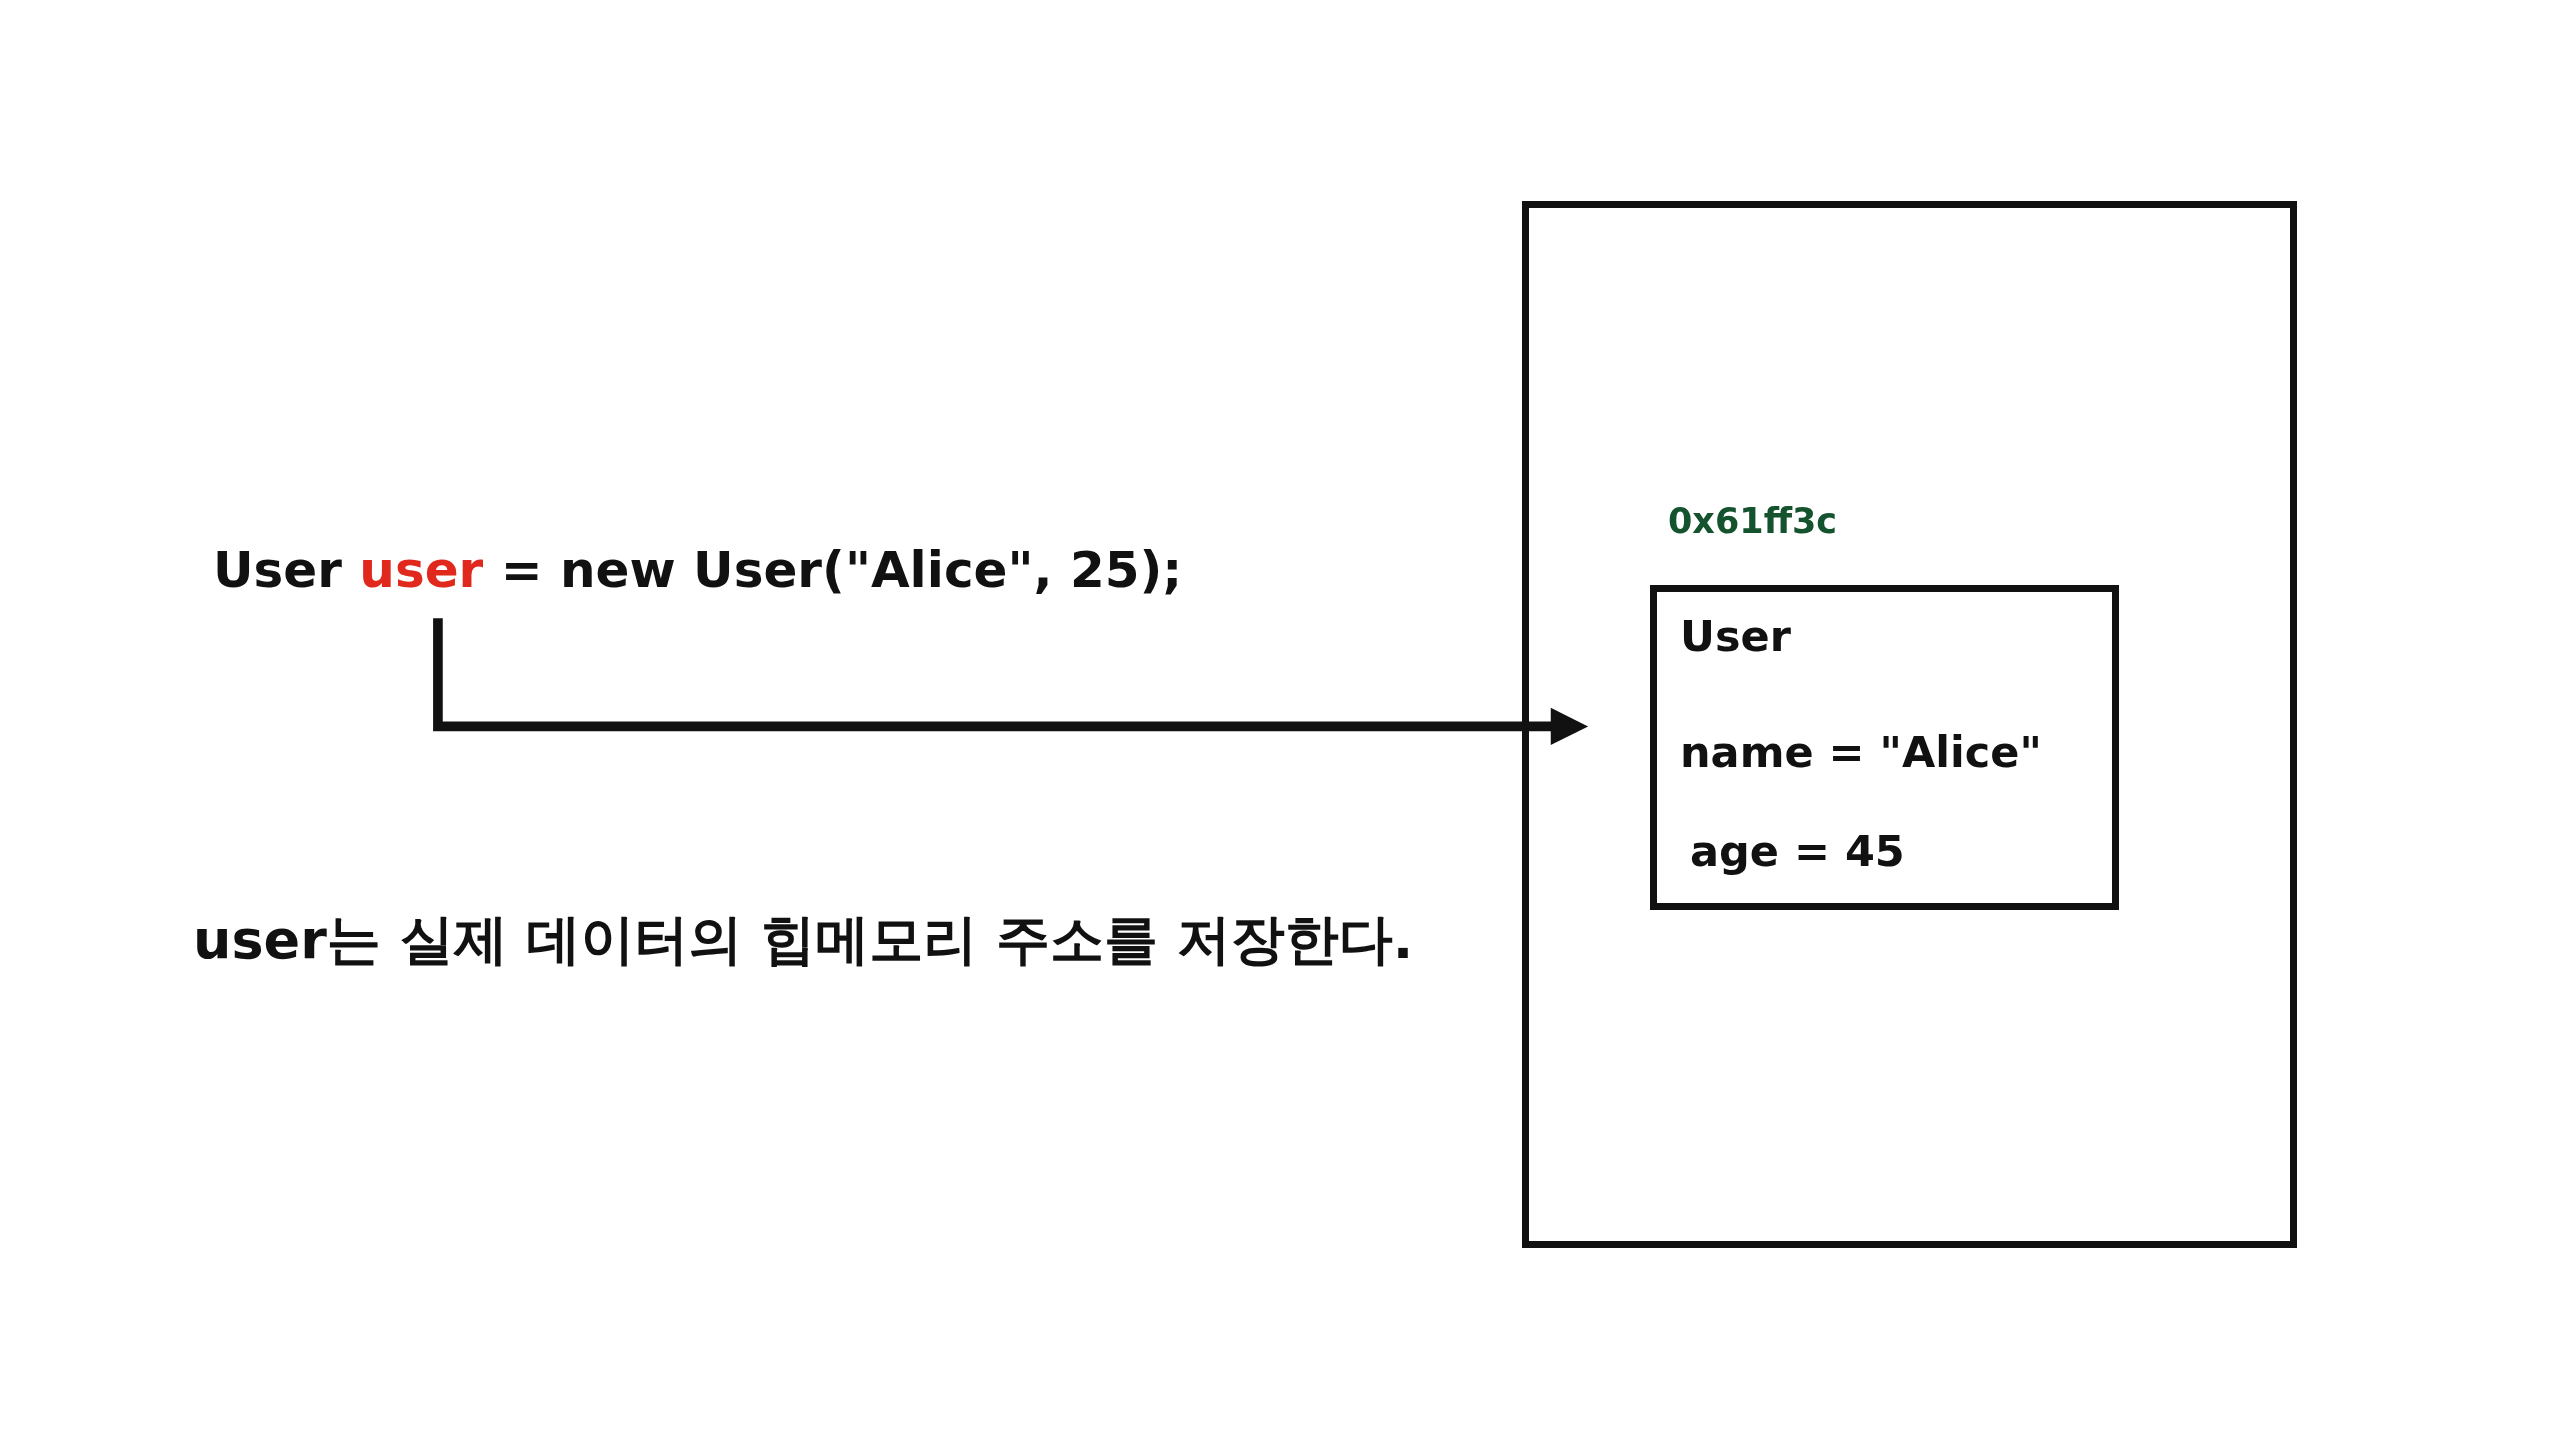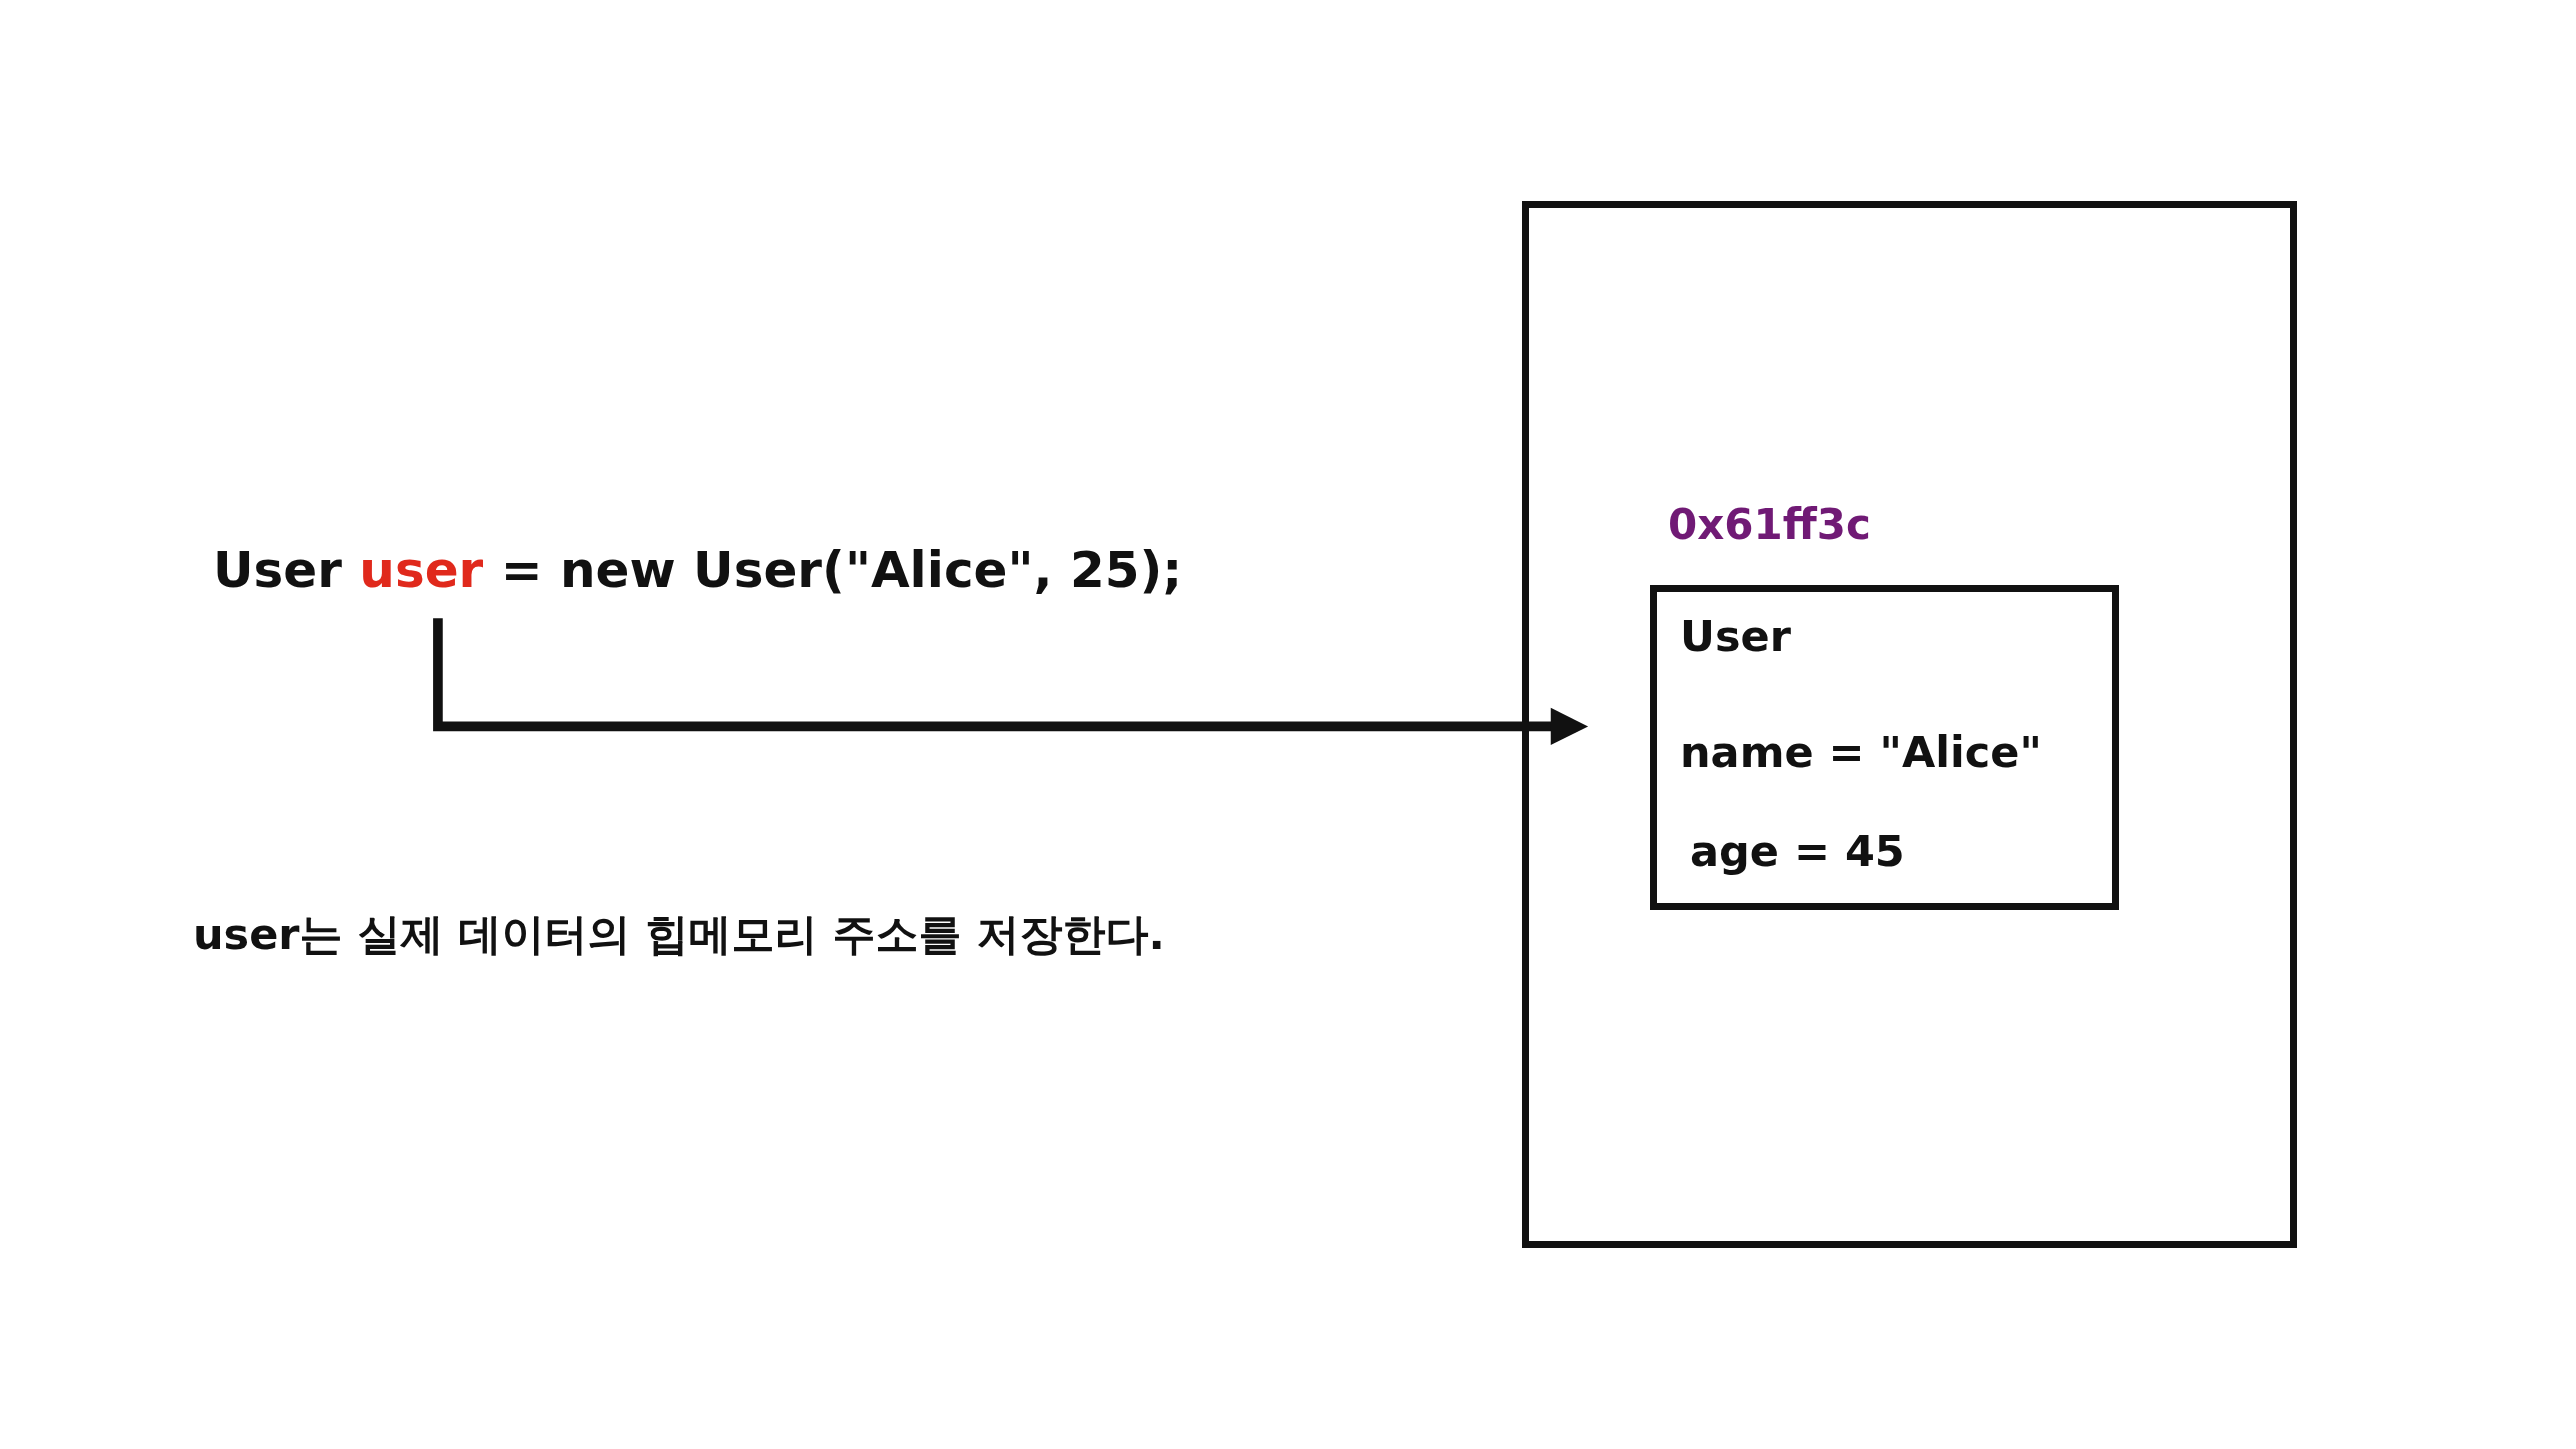--- a/index.html
+++ b/index.html
@@ -40,21 +40,21 @@
   }
 
   
   .caption {
     position: absolute;
     left: 193px;
     top: 913px;
     white-space: nowrap;
     font-family: "DejaVu Sans", sans-serif;
     font-weight: 700;
-    font-size: 43px;
+    font-size: 54px;
     color: #111111;
     line-height: 1;
   }
 
   
   .heap-frame {
     position: absolute;
     left: 1522px;
     top: 201px;
     width: 775px;
@@ -64,22 +64,22 @@
     background: #ffffff;
   }
 
   
   .heap-address {
     position: absolute;
     left: 1668px;
     top: 504px;
     font-family: "DejaVu Sans", sans-serif;
     font-weight: 700;
-    font-size: 42px;
-    color: #701a75;
+    font-size: 35px;
+    color: #14532d;
     line-height: 1;
     white-space: nowrap;
   }
 
   
   .object-box {
     position: absolute;
     left: 1650px;
     top: 585px;
     width: 469px;

